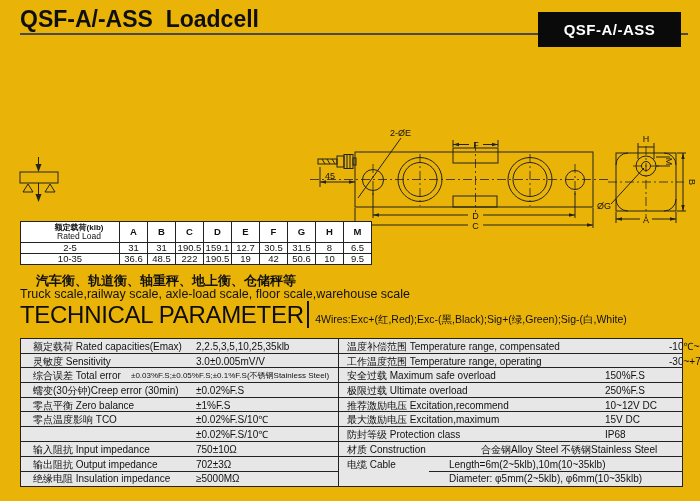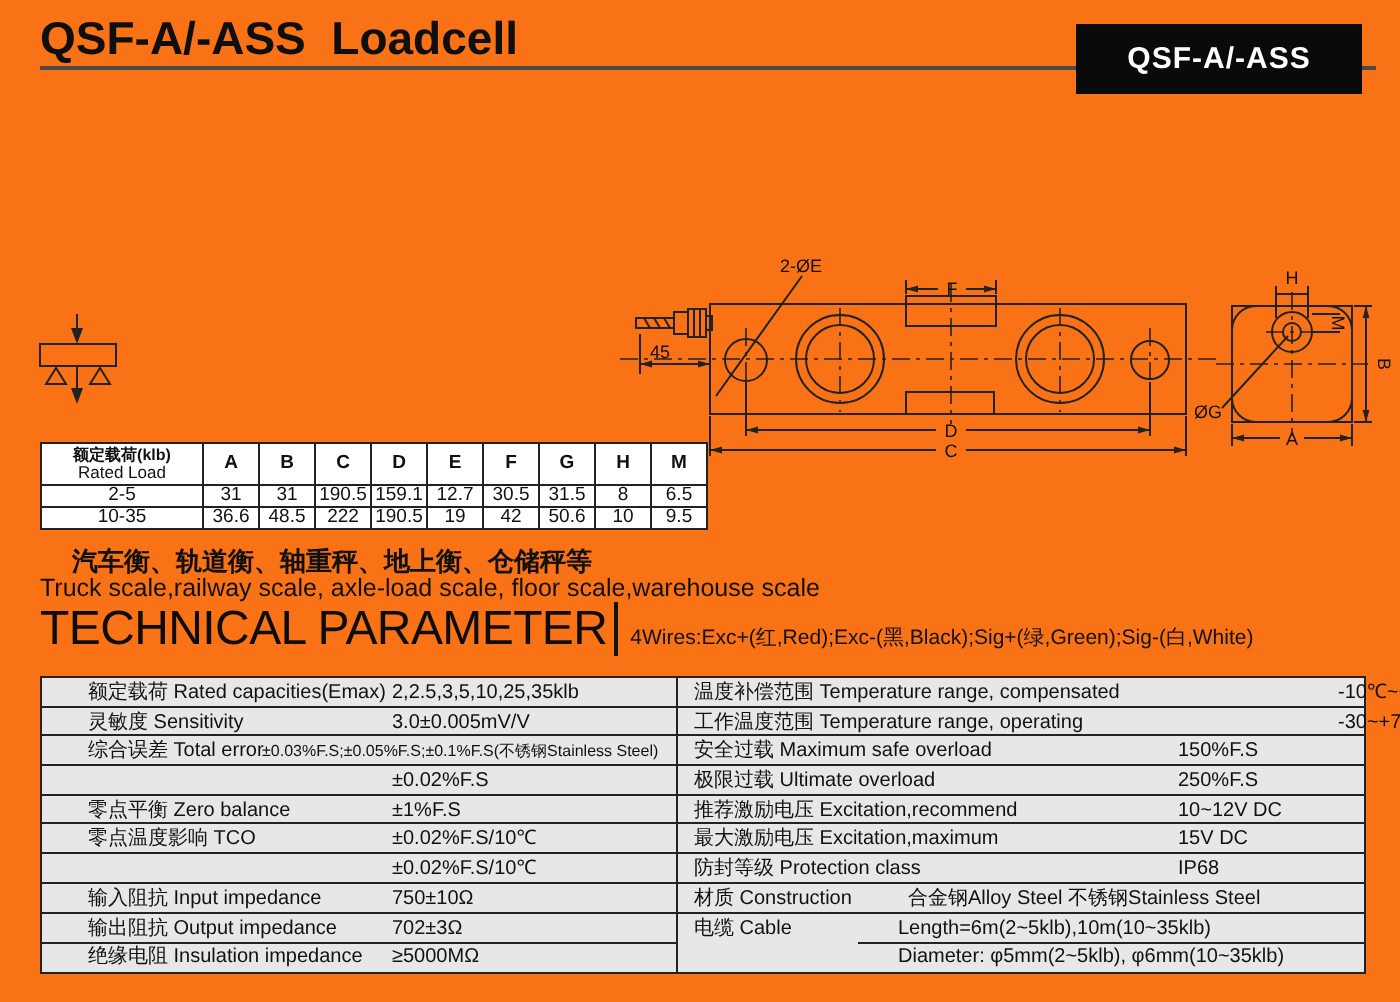--- a/index.html
+++ b/index.html
@@ -1,16 +1,16 @@
 <!DOCTYPE html>
 <html><head>
 <meta charset="utf-8">
 <style>
   html,body{margin:0;padding:0;background:#fff;}
-  #page{position:relative;width:700px;height:501px;background:#f97316;overflow:hidden;
+  #page{position:relative;width:700px;height:501px;background:#eab308;overflow:hidden;
         font-family:"Liberation Sans", sans-serif;color:#111;}
 
   
   .doc-title{position:absolute;left:20px;top:6px;font-size:23px;font-weight:bold;
              letter-spacing:0px;white-space:pre;color:#0f0f0f;}
   .title-rule{position:absolute;left:20px;top:33px;width:668px;height:2px;background:#4a4a4a;}
   .badge{position:absolute;left:538px;top:12px;width:143px;height:35px;background:#0a0a0a;
          color:#fff;font-size:15px;font-weight:bold;display:flex;align-items:center;justify-content:center;
          letter-spacing:0.5px;}
 
@@ -18,48 +18,48 @@
   svg{position:absolute;left:0;top:0;}
   svg text{font-family:"Liberation Sans",sans-serif;font-size:9px;fill:#111;}
   .ln{stroke:#222;stroke-width:1;fill:none;}
   .cl{stroke:#222;stroke-width:0.8;fill:none;stroke-dasharray:9 3 2 3;}
   .fillb{fill:#222;stroke:none;}
 
   
   .dim-table{position:absolute;left:20px;top:221px;border-collapse:collapse;table-layout:fixed;}
   .dim-table td,.dim-table th{border:1px solid #222;text-align:center;vertical-align:middle;
        font-size:9.5px;padding:0;height:10px;line-height:10px;background:#fff;}
-  .dim-table .corner{width:80px;font-size:8px;line-height:9px;font-weight:bold;}
+  .dim-table .corner{width:80px;font-size:8px;line-height:9px;font-weight:bold;padding-left:18px;}
   .dim-table .corner .en{font-weight:normal;font-size:8.5px;}
   .dim-table th.dcol{width:27px;font-size:9.5px;font-weight:bold;height:20px;}
 
   
   .app-cn{position:absolute;left:36px;top:272px;font-size:13px;font-weight:bold;}
   .app-en{position:absolute;left:20px;top:287px;font-size:12.5px;}
 
   
   .section{position:absolute;left:20px;top:301px;display:flex;align-items:flex-end;}
   .section-title{font-size:24px;font-weight:400;letter-spacing:-0.3px;color:#0d0d0d;line-height:26px;}
   .section-bar{width:2.5px;height:27px;background:#111;margin:0 6px 0 3px;}
   .wires-note{font-size:10.5px;line-height:15px;padding-bottom:1px;}
 
   
   .tp{position:absolute;left:20px;top:338px;width:661px;height:147px;background:#e7e7e7;
       border:1px solid #222;display:grid;grid-template-rows:repeat(10,1fr);}
   .tp-divider{position:absolute;left:317px;top:0;width:1px;height:100%;background:#222;}
   .tp-row{position:relative;border-bottom:1px solid #222;font-size:10px;line-height:13.5px;}
   .tp-row:last-child{border-bottom:none;}
   .tp-row span{position:absolute;top:1px;white-space:nowrap;}
-  .ll{left:23px;text-align:right;}
+  .ll{left:12px;text-align:right;}
   .lv{left:175px;}
   .lv-sm{left:110px;font-size:8px;top:3px;}
   .rl{left:326px;}
-  .rv{left:568px;}
+  .rv{left:584px;}
   .rv-t{left:600px;margin-left:48px;}
-  .rv-a{left:433px;text-align:right;}
+  .rv-a{left:460px;text-align:right;}
   .rv-b{left:428px;}
   .row-cable{border-bottom:none;}
   .row-cable .seg{position:absolute;bottom:-1px;height:1px;background:#222;}
   .row-cable .seg-l{left:0;width:317px;}
   .row-cable .seg-r{left:408px;right:0;}
 </style>
 </head>
 <body>
 
 <div id="page">
@@ -252,20 +252,21 @@
       <span class="rl">工作温度范围 Temperature range, operating</span>
       <span class="rv rv-t">-30~+70℃</span>
     </div>
     <div class="tp-row">
       <span class="ll">综合误差 Total error</span>
       <span class="lv lv-sm">±0.03%F.S;±0.05%F.S;±0.1%F.S(不锈钢Stainless Steel)</span>
       <span class="rl">安全过载 Maximum safe overload</span>
       <span class="rv">150%F.S</span>
     </div>
     <div class="tp-row">
+      <span class="ll">蠕变(30分钟)Creep error (30min)</span>
       <span class="lv">±0.02%F.S</span>
       <span class="rl">极限过载 Ultimate overload</span>
       <span class="rv">250%F.S</span>
     </div>
     <div class="tp-row">
       <span class="ll">零点平衡 Zero balance</span>
       <span class="lv">±1%F.S</span>
       <span class="rl">推荐激励电压 Excitation,recommend</span>
       <span class="rv">10~12V DC</span>
     </div>

